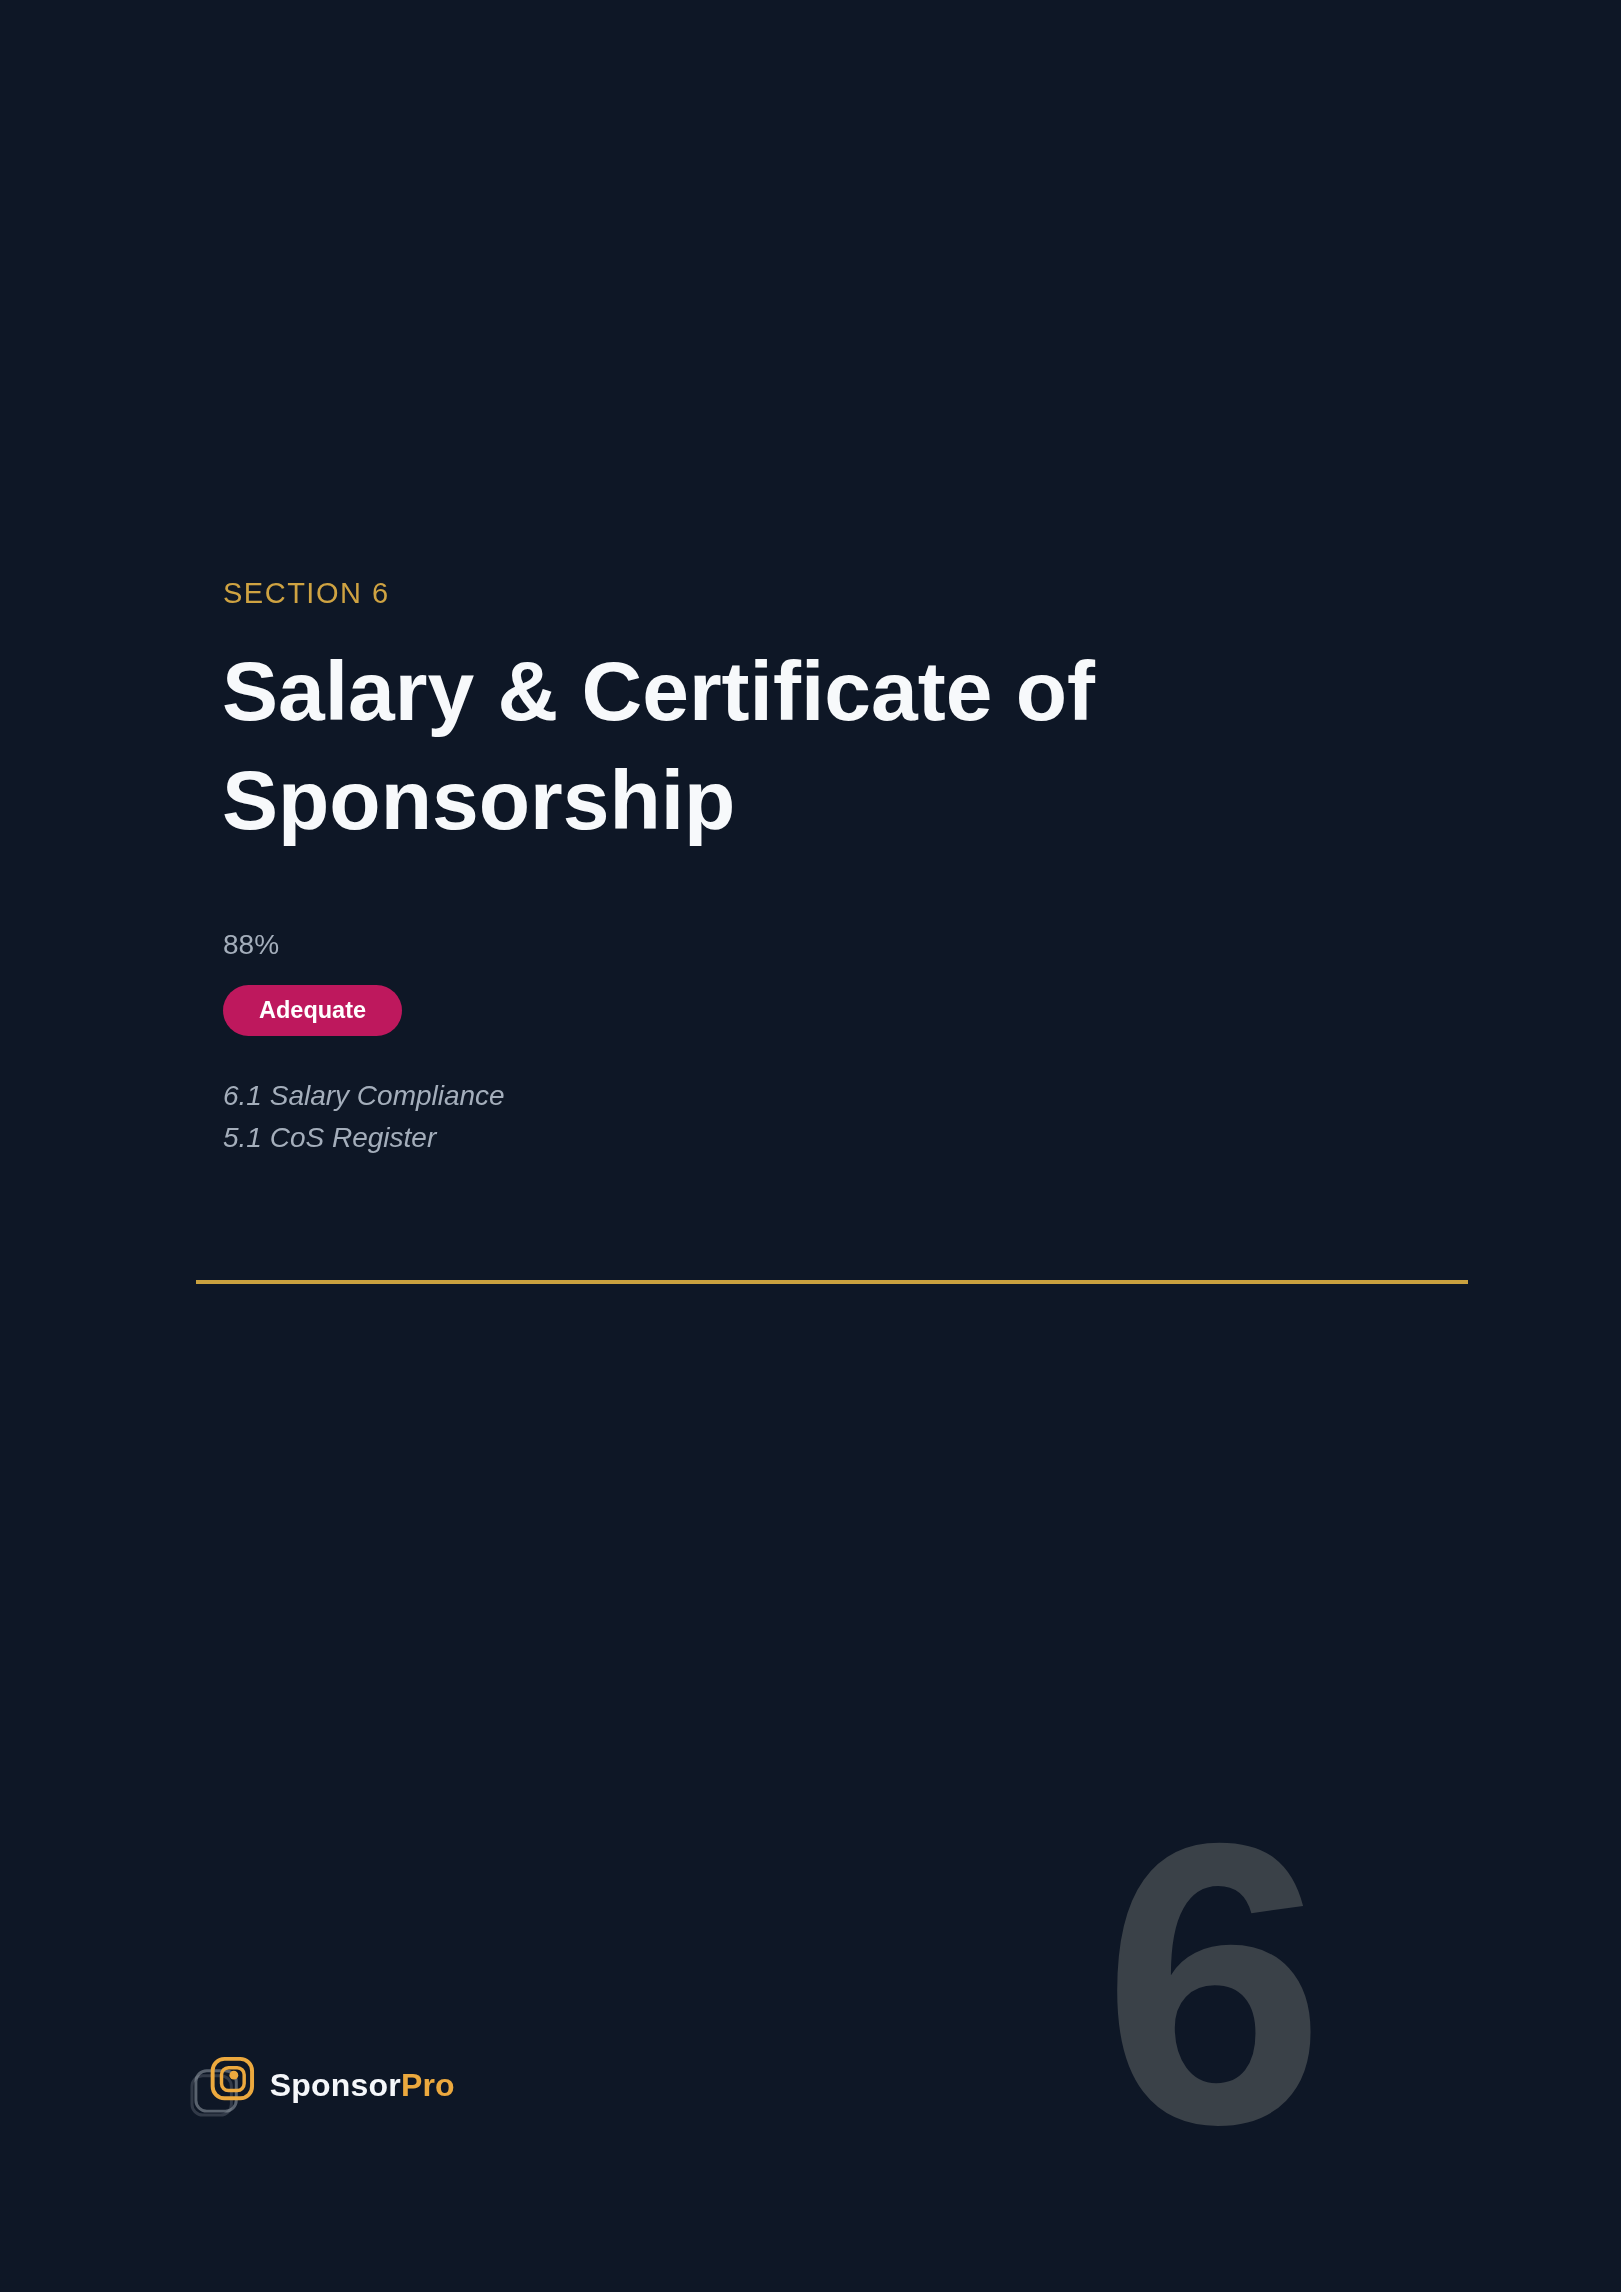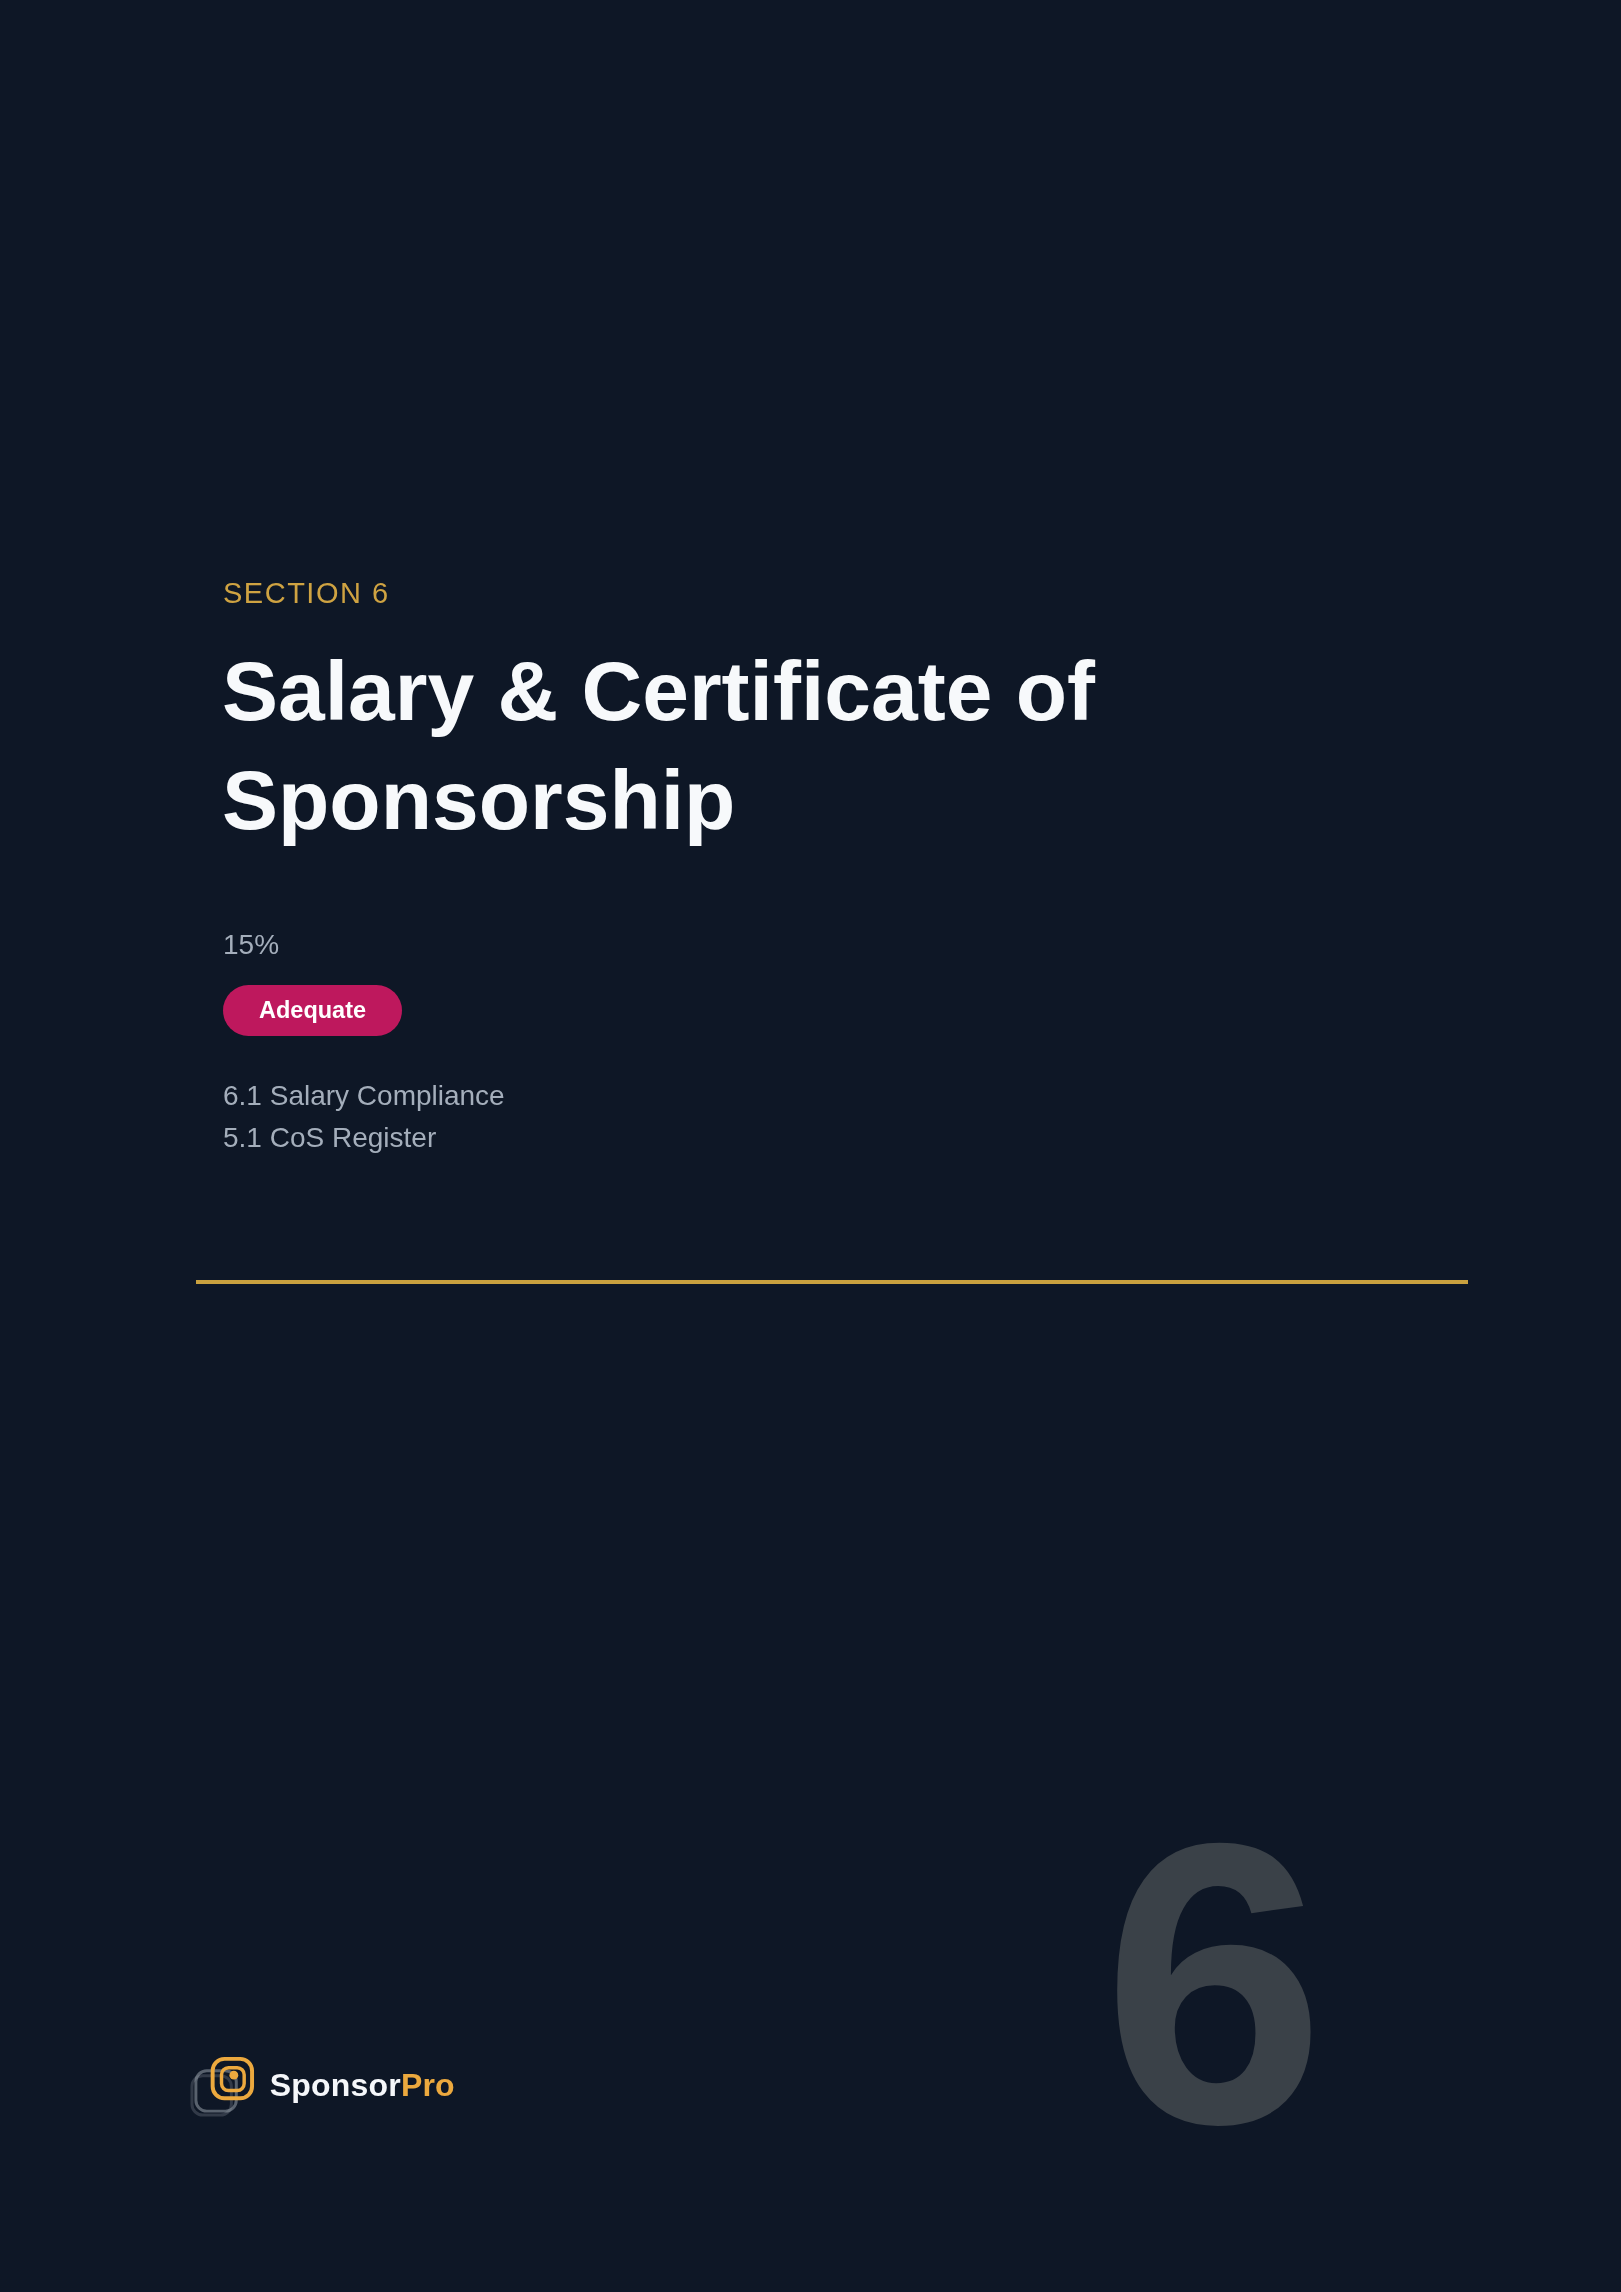--- a/index.html
+++ b/index.html
@@ -68,20 +68,21 @@
     border: none;
   }
 
   .toc {
     position: absolute;
     left: 223px;
     top: 1075px;
     font-size: 28px;
     line-height: 42px;
     color: #a4aebb;
+    font-style: italic;
   }
 
   .divider {
     position: absolute;
     left: 196px;
     top: 1280px;
     width: 1272px;
     height: 3.9px;
     background: #c9a13f;
   }
@@ -120,21 +121,21 @@
 </head>
 <body>
 
 <div class="page">
 
   <div class="section-label">SECTION 6</div>
 
   <h1 class="page-title">Salary &amp; Certificate of Sponsorship</h1>
 
 
-  <div class="score-percent">15%</div>
+  <div class="score-percent">88%</div>
 
   <span class="status-badge">Adequate</span>
 
   <div class="toc">
     <div>6.1 Salary Compliance</div>
     <div>5.1 CoS Register</div>
   </div>
 
   <div class="divider"></div>
 

